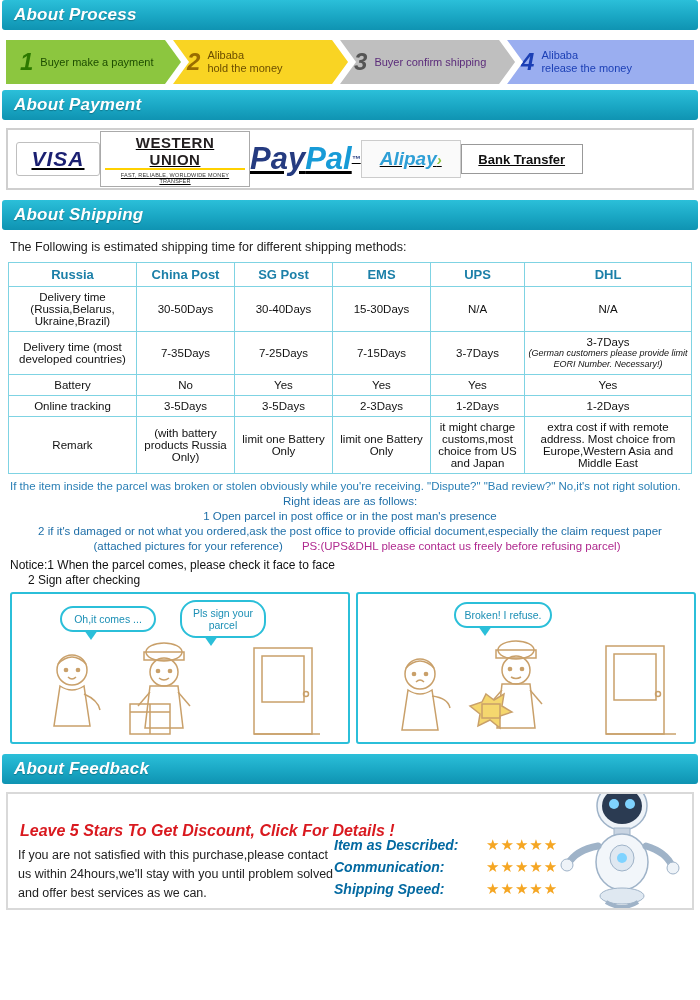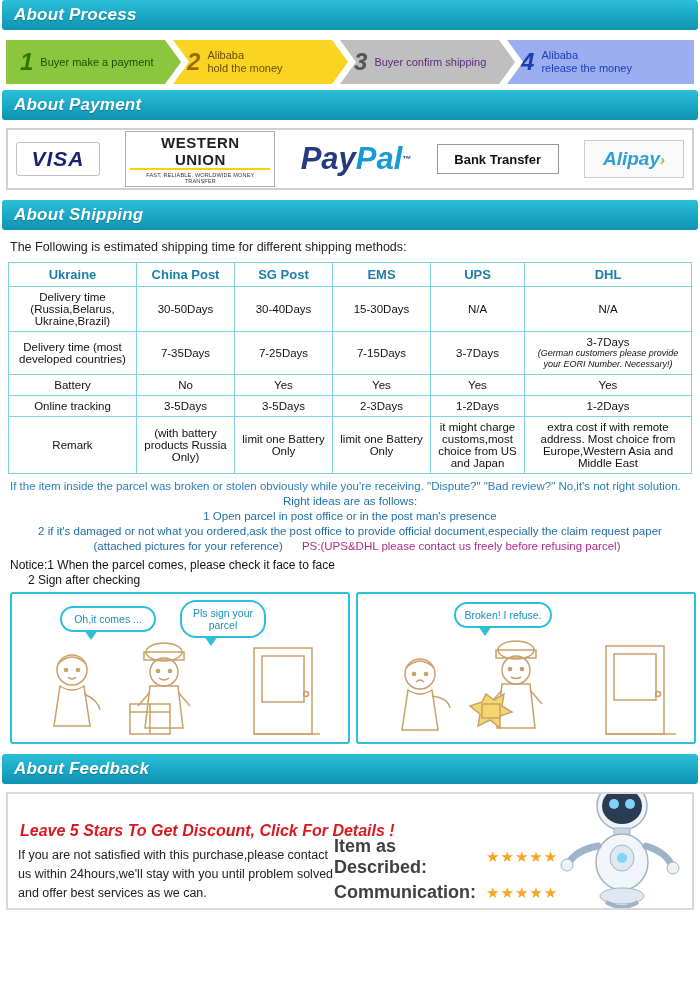--- a/index.html
+++ b/index.html
@@ -58,22 +58,23 @@
   .a3 .txt { color:#5b2b7a; }
   .a4 .txt { color:#1b3fb5; }
 
   
   .pay-wrap { padding: 8px 6px 10px 6px; }
   .pay-box {
     border: 2px solid #cfcfcf;
     background: #ffffff;
     height: 62px;
     display: flex; align-items: center;
-    justify-content: space-between;
+    justify-content: flex-start;
     padding: 0 8px;
+    text-decoration: underline;
   }
   .logo { display:flex; align-items:center; justify-content:center; }
   .visa {
     width: 84px; height: 34px; border:1px solid #bfbfbf; border-radius:3px;
     background:#fff; color:#1a1f71; font-size: 21px; font-weight:bold; font-style:italic;
     letter-spacing:1px; display:flex; align-items:center; justify-content:center;
   }
   .wu { width: 150px; border:1px solid #aaa; background:#fff; padding:2px 4px; text-align:center; }
   .wu .wu1 { color:#231f20; font-size:15px; font-weight:bold; letter-spacing:.5px; }
   .wu .wu2 { color:#231f20; font-size:15px; font-weight:bold; letter-spacing:.5px; border-bottom:2px solid #ffd100; }
@@ -144,21 +145,21 @@
   }
   svg { display:block; }
 
   
   .fb-wrap { padding: 8px 6px 4px 6px; }
   .fb-box { border: 2px solid #d9d9d9; background:#fff; height: 118px; position: relative; overflow:hidden; padding: 8px 10px; }
   .fb-title { color:#d9191f; font-size: 16px; font-weight: bold; font-style: italic; margin: 20px 0 6px 2px; }
   .fb-left { width: 320px; font-size: 12.5px; color:#222; line-height: 19px; }
   .fb-rows { position:absolute; left: 326px; top: 42px; }
   .fb-row { display:flex; align-items:center; margin-bottom: 4px; }
-  .fb-row .lab { color:#404040; font-size: 18px; font-weight: bold; width: 152px; }
+  .fb-row .lab { color:#0369a1; font-size: 14px; font-weight: bold; font-style: italic; width: 152px; }
   .stars { color:#f5a623; font-size: 15px; letter-spacing: 1px; }
 </style>
 </head>
 <body>
 
 <div class="page">
 
   <div class="sec-head">
     <span>About Process</span>
   </div>
@@ -209,41 +210,41 @@
           <div class="wu2">UNION</div>
           <div class="wu3">FAST, RELIABLE, WORLDWIDE MONEY TRANSFER</div>
         </div>
       </div>
       <div class="logo paypal">
         <span class="pp1">Pay</span>
           <span class="pp2">Pal</span>
           <span class="tm">™</span>
       </div>
       <div class="logo">
-        <div class="bank">Bank Transfer</div>
-      </div>
-      <div class="logo">
         <div class="alipay">
           <span>Alipay</span>
             <span class="ar">›</span>
         </div>
       </div>
+      <div class="logo">
+        <div class="bank">Bank Transfer</div>
+      </div>
     </div>
   </div>
 
   <div class="sec-head">
     <span>About Shipping</span>
   </div>
   <div class="ship-wrap">
     <div class="ship-intro">The Following is estimated shipping time for different shipping methods:</div>
 
     <table class="ship">
       <thead>
         <tr>
-          <th class="first" style="width:128px">Ukraine</th>
+          <th class="first" style="width:128px">Russia</th>
           <th style="width:98px">China Post</th>
           <th style="width:98px">SG Post</th>
           <th style="width:98px">EMS</th>
           <th style="width:94px">UPS</th>
           <th>DHL</th>
         </tr>
       </thead>
       <tbody>
         <tr style="height:42px">
           <td class="rowlab">Delivery time (Russia,Belarus, Ukraine,Brazil)</td>
@@ -254,21 +255,21 @@
           <td class="big">N/A</td>
         </tr>
         <tr style="height:40px">
           <td class="rowlab">Delivery time (most developed countries)</td>
           <td class="big">7-35Days</td>
           <td class="big">7-25Days</td>
           <td class="big">7-15Days</td>
           <td class="big">3-7Days</td>
           <td>
             <div class="big">3-7Days</div>
-            <div class="small">(German customers please provide your EORI Number. Necessary!)</div>
+            <div class="small">(German customers please provide limit EORI Number. Necessary!)</div>
           </td>
         </tr>
         <tr>
           <td class="rowlab">Battery</td>
           <td class="big">No</td>
           <td class="big">Yes</td>
           <td class="big">Yes</td>
           <td class="big">Yes</td>
           <td class="big">Yes</td>
         </tr>

